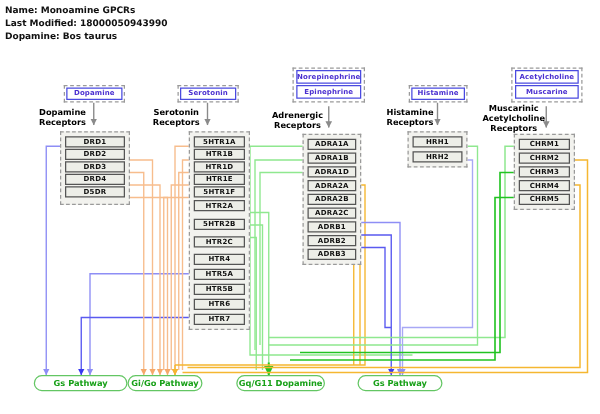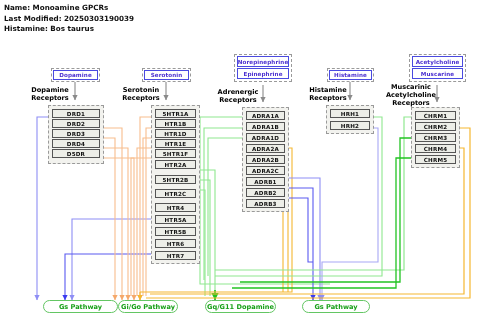--- a/index.html
+++ b/index.html
@@ -23,31 +23,31 @@
 
   .rec{position:absolute;box-sizing:border-box;border:1.2px solid #555;background:#edeee8;
        color:#111;font-size:5.6px;font-weight:bold;display:flex;align-items:center;
        justify-content:center;letter-spacing:.2px;white-space:nowrap;}
 
   .ttl{position:absolute;font-size:6.6px;font-weight:bold;color:#000;text-align:center;
        line-height:8.2px;white-space:nowrap;}
 
   .path-node{position:absolute;box-sizing:border-box;border:1px solid #63c663;border-radius:9px;
              background:#ffffff;color:#18a018;font-size:6.6px;font-weight:bold;
-             display:flex;align-items:center;justify-content:center;white-space:nowrap;margin-left:16px;}
+             display:flex;align-items:center;justify-content:center;white-space:nowrap;}
 </style>
 </head>
 <body>
 
 <div id="canvas">
 
   <div class="hdr">
     <div>Name: Monoamine GPCRs</div>
-    <div>Last Modified: 20250303190039</div>
-    <div>Histamine: Bos taurus</div>
+    <div>Last Modified: 18000050943990</div>
+    <div>Dopamine: Bos taurus</div>
   </div>
 
   <svg class="edges" viewBox="0 0 480 331">
     <defs>
       <marker id="ag" markerWidth="6" markerHeight="6" refX="4.6" refY="3" orient="auto">
         <path d="M0,0.6 L4.8,3 L0,5.4 z" fill="#8a8a8a"></path>
       </marker>
       <marker id="ab" markerWidth="6" markerHeight="6" refX="4.6" refY="3" orient="auto">
         <path d="M0,0.6 L4.8,3 L0,5.4 z" fill="#3a3af0"></path>
       </marker>

